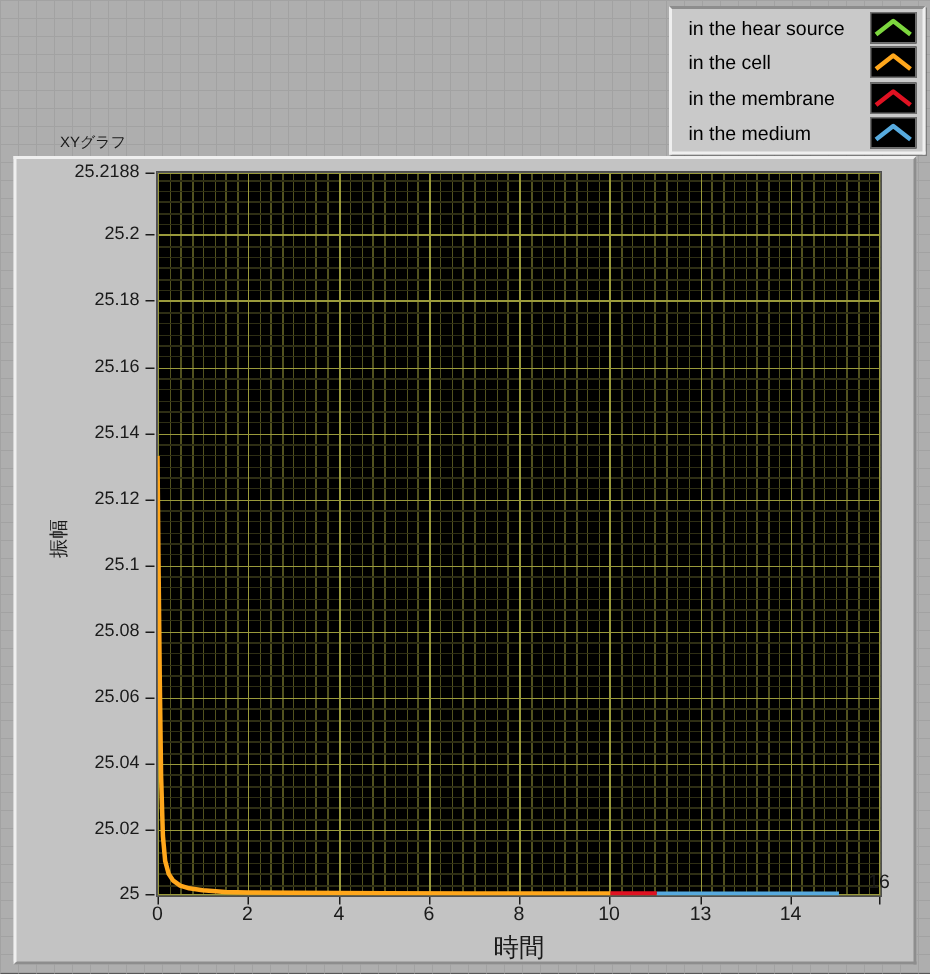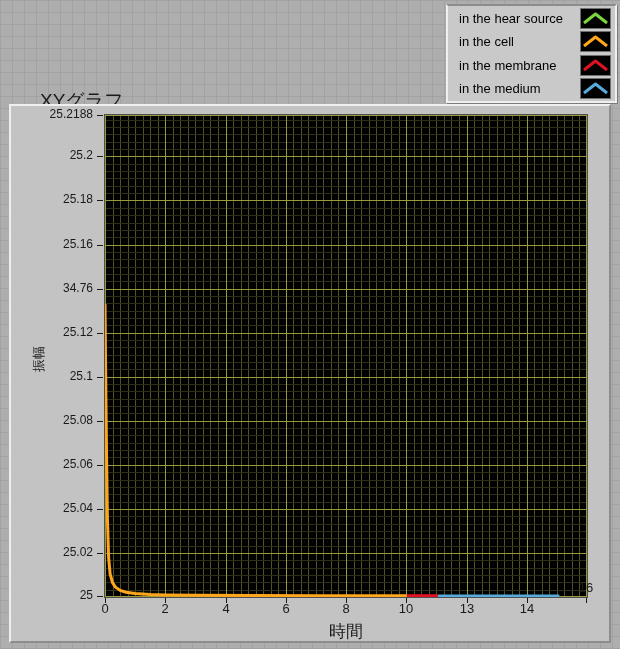--- a/index.html
+++ b/index.html
@@ -6,21 +6,21 @@
   body{
     width:620px;height:649px;position:relative;overflow:hidden;
     font-family:"Liberation Sans",sans-serif;color:#000;
     background-color:#aeaeae;
     background-image:
       linear-gradient(#a2a2a2 1px, transparent 1px),
       linear-gradient(90deg,#a2a2a2 1px, transparent 1px);
     background-size:12px 12px;
   }
   .graph-title{
-    position:absolute;left:40px;top:88px;font-size:19px;color:#1a1a1a;
+    position:absolute;left:40px;top:88px;font-size:10px;color:#1a1a1a;
   }
   .panel{
     position:absolute;left:9px;top:104px;width:602px;height:539px;
     box-sizing:border-box;background:#c3c3c3;
     border:2px solid;border-color:#efefef #8d8d8d #8d8d8d #efefef;
   }
   .plot-area{
     position:absolute;left:105px;top:115px;width:482px;height:482px;
     background:#000;outline:1px solid #4f4f4f;
   }
@@ -272,21 +272,21 @@
 
 <div id="ticks-layer">
     <div class="ytick-label" style="top: 107px;">25.2188</div>
     <div class="ytick-mark" style="left: 97px; top: 115px;"></div>
     <div class="ytick-label" style="top: 148px;">25.2</div>
     <div class="ytick-mark" style="left: 97px; top: 156px;"></div>
     <div class="ytick-label" style="top: 192px;">25.18</div>
     <div class="ytick-mark" style="left: 97px; top: 200px;"></div>
     <div class="ytick-label" style="top: 237px;">25.16</div>
     <div class="ytick-mark" style="left: 97px; top: 245px;"></div>
-    <div class="ytick-label" style="top: 281px;">34.76</div>
+    <div class="ytick-label" style="top: 281px;">25.14</div>
     <div class="ytick-mark" style="left: 97px; top: 289px;"></div>
     <div class="ytick-label" style="top: 325px;">25.12</div>
     <div class="ytick-mark" style="left: 97px; top: 333px;"></div>
     <div class="ytick-label" style="top: 369px;">25.1</div>
     <div class="ytick-mark" style="left: 97px; top: 377px;"></div>
     <div class="ytick-label" style="top: 413px;">25.08</div>
     <div class="ytick-mark" style="left: 97px; top: 421px;"></div>
     <div class="ytick-label" style="top: 457px;">25.06</div>
     <div class="ytick-mark" style="left: 97px; top: 465px;"></div>
     <div class="ytick-label" style="top: 501px;">25.04</div>

